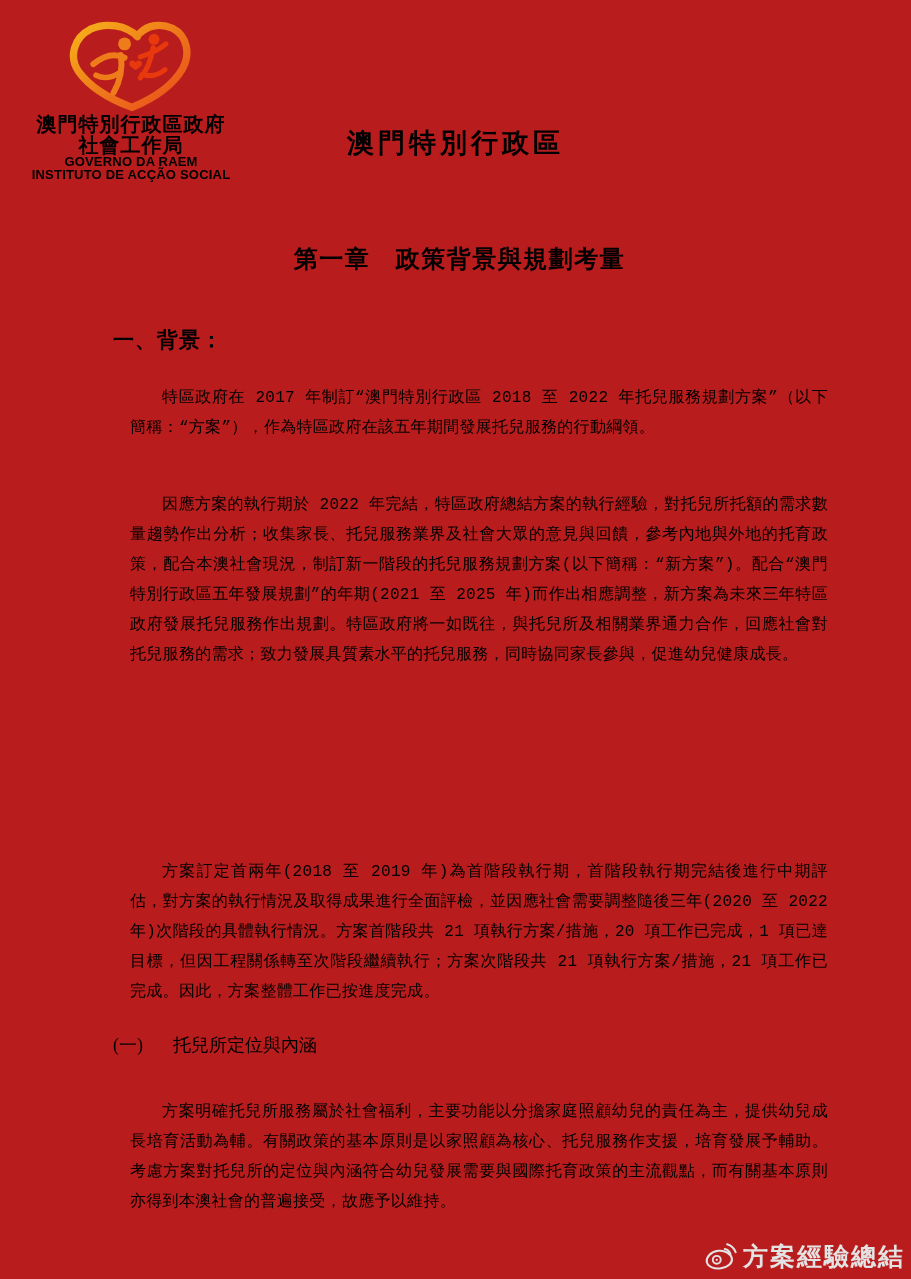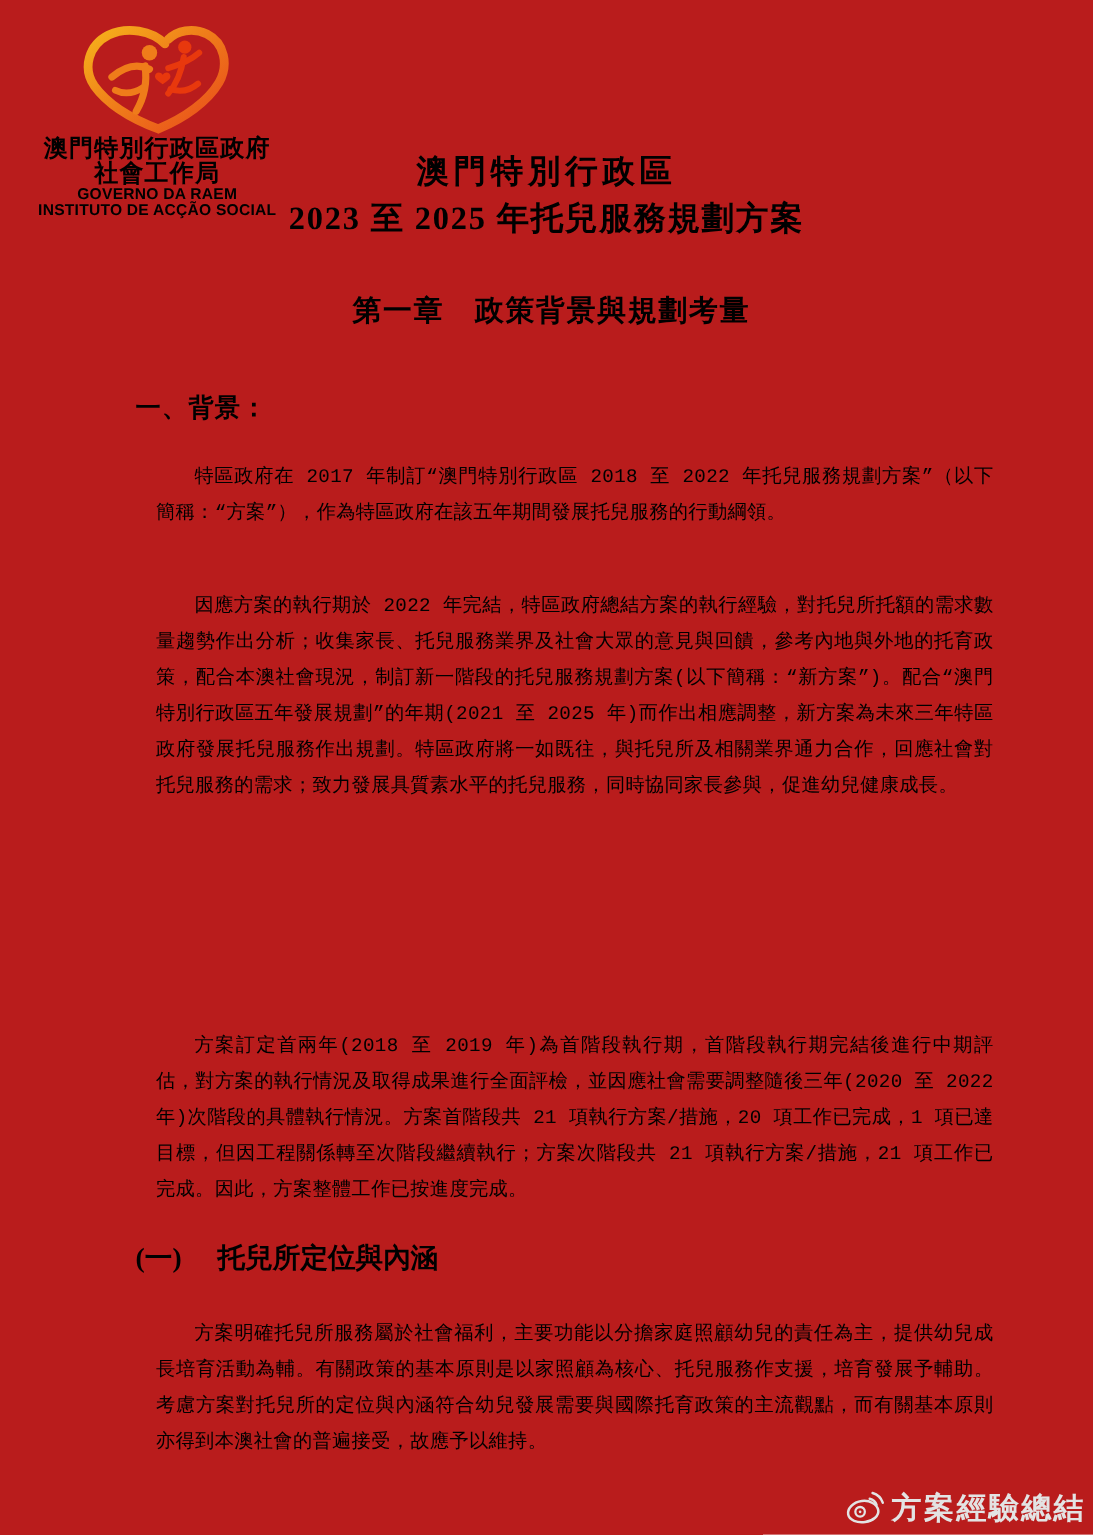--- a/index.html
+++ b/index.html
@@ -94,22 +94,22 @@
   }
   .p1 { top: 366px; }
   .p2 { top: 473px; }
   .p3 { top: 840px; }
   .p4 { top: 1080px; }
 
   .sub-heading {
     position: absolute;
     left: 113px;
     top: 1033px;
-    font-size: 23px;
-    font-weight: 700;
+    font-size: 18px;
+    font-weight: 400;
     white-space: nowrap;
   }
   .sub-heading .sub-num { margin-right: 30px; }
 
   
   .watermark {
     position: absolute;
     right: 6px;
     bottom: 6px;
     display: flex;
@@ -154,21 +154,20 @@
       <path d="M80,46 c-2.5,-3.5 -7,-2 -7,1.5 c0,2.5 3.5,4.5 7,7 c3.5,-2.5 7,-4.5 7,-7 c0,-3.5 -4.5,-5 -7,-1.5 z" fill="#e8380d"></path>
     </svg>
     <div class="logo-zh">澳門特別行政區政府</div>
     <div class="logo-zh">社會工作局</div>
     <div class="logo-pt">GOVERNO DA RAEM</div>
     <div class="logo-pt">INSTITUTO DE ACÇÃO SOCIAL</div>
   </div>
 
   <div class="doc-title">
     <div class="title-l1">澳門特別行政區</div>
-    <div class="title-l2">2023 至 2025 年托兒服務規劃方案</div>
   </div>
 
   <div class="chapter-heading">第一章　政策背景與規劃考量</div>
 
   <div class="sec-heading s1">一、背景：</div>
   <p class="body-par p1">特區政府在 2017 年制訂“澳門特別行政區 2018 至 2022 年托兒服務規劃方案”（以下簡稱：“方案”），作為特區政府在該五年期間發展托兒服務的行動綱領。</p>
   <p class="body-par p2">因應方案的執行期於 2022 年完結，特區政府總結方案的執行經驗，對托兒所托額的需求數量趨勢作出分析；收集家長、托兒服務業界及社會大眾的意見與回饋，參考內地與外地的托育政策，配合本澳社會現況，制訂新一階段的托兒服務規劃方案(以下簡稱：“新方案”)。配合“澳門特別行政區五年發展規劃”的年期(2021 至 2025 年)而作出相應調整，新方案為未來三年特區政府發展托兒服務作出規劃。特區政府將一如既往，與托兒所及相關業界通力合作，回應社會對托兒服務的需求；致力發展具質素水平的托兒服務，同時協同家長參與，促進幼兒健康成長。</p>
 
   <p class="body-par p3">方案訂定首兩年(2018 至 2019 年)為首階段執行期，首階段執行期完結後進行中期評估，對方案的執行情況及取得成果進行全面評檢，並因應社會需要調整隨後三年(2020 至 2022 年)次階段的具體執行情況。方案首階段共 21 項執行方案/措施，20 項工作已完成，1 項已達目標，但因工程關係轉至次階段繼續執行；方案次階段共 21 項執行方案/措施，21 項工作已完成。因此，方案整體工作已按進度完成。</p>
 

